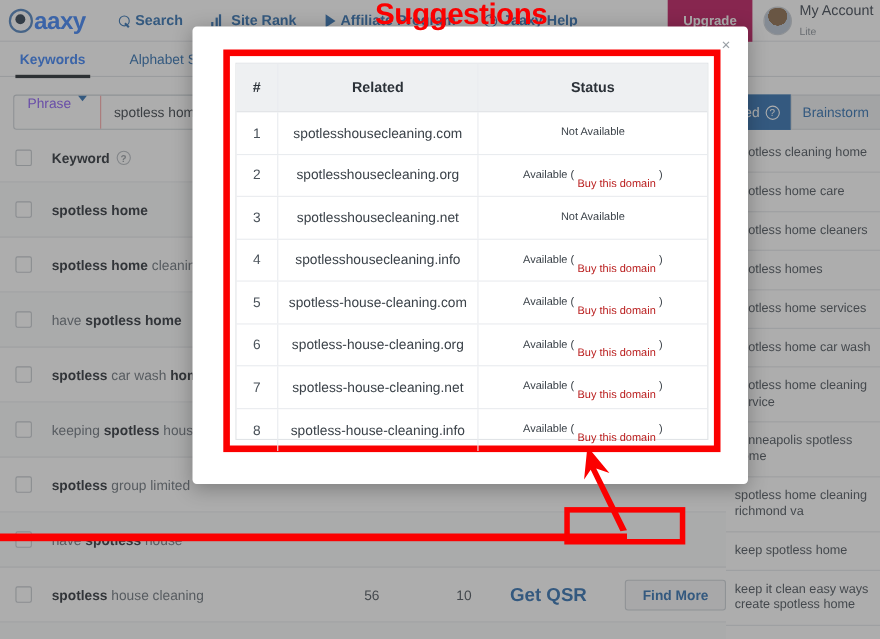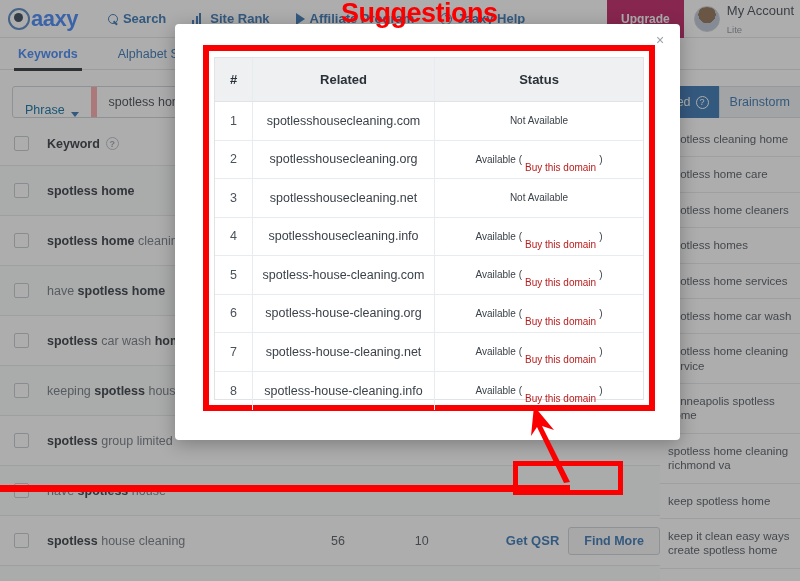--- a/index.html
+++ b/index.html
@@ -82,22 +82,22 @@
   }
 
   
   .searchrow {
     position: absolute; top: 86px; left: 12px; height: 32px;
     display: flex; align-items: stretch;
     border: 1px solid #ccd1d6; border-radius: 3px; background: #fff;
     width: 500px;
   }
   .phrase-sel {
-    display: flex; align-items: flex-end; gap: 6px; padding: 0 12px;
-    border-right: 6px solid #fca5a5; color: #0369a1; font-size: 12.5px;
+    display: flex; align-items: flex-start; gap: 6px; padding: 0 12px;
+    border-right: 1px solid #fca5a5; color: #8b5cf6; font-size: 12.5px;
   }
   .caret { width:0;height:0;border-left:4px solid transparent;border-right:4px solid transparent;border-top:5px solid #2f6fb0;}
   .search-val { display: flex; align-items: center; padding: 0 12px; font-size: 12.5px; color: #3b4249; }
 
   
   .rtabs {
     position: absolute; top: 86px; right: 0; height: 32px; display: flex; align-items: stretch;
   }
   .rtab {
     display: flex; align-items: center; gap: 5px; padding: 0 10px;
@@ -118,21 +118,21 @@
   }
   .res-head { height: 44px; }
   .res-row.alt { background: #fafbfc; }
   .cb {
     width: 15px; height: 15px; border: 1.4px solid #c3c8cd; border-radius: 2px;
     background: #fff; flex: none; margin-right: 18px;
   }
   .c-kw { width: 250px; font-size: 12.5px; color: #6c747c; }
   .c-kw b { color: #2b3138; font-weight: bold; }
   .c-num { width: 84px; text-align: center; font-size: 12.5px; color: #4a525a; }
-  .c-qsr { width: 96px; text-align: right; font-size: 13px; color: #2f6fb0; font-weight: bold; }
+  .c-qsr { width: 96px; text-align: left; font-size: 17px; color: #2f6fb0; font-weight: bold; }
   .c-dom { width: 110px; text-align: center; font-size: 12.5px; color: #4b8f4b; }
   .c-dom.btn {
     color: #2f6fb0; font-weight: bold; border: 1px solid #ccd1d6; border-radius: 3px;
     background: #f6f7f8; padding: 6px 0; width: 92px; margin-left: 9px;
   }
   .hdr-label { display:flex; align-items:center; gap:6px; font-size: 12.5px; font-weight: bold; color:#2b3138; }
   .hdr-q { width: 13px; height: 13px; border-radius: 50%; border: 1.3px solid #b6bbc1; color:#9aa0a6;
            font-size: 9px; display:flex;align-items:center;justify-content:center;}
 
   

